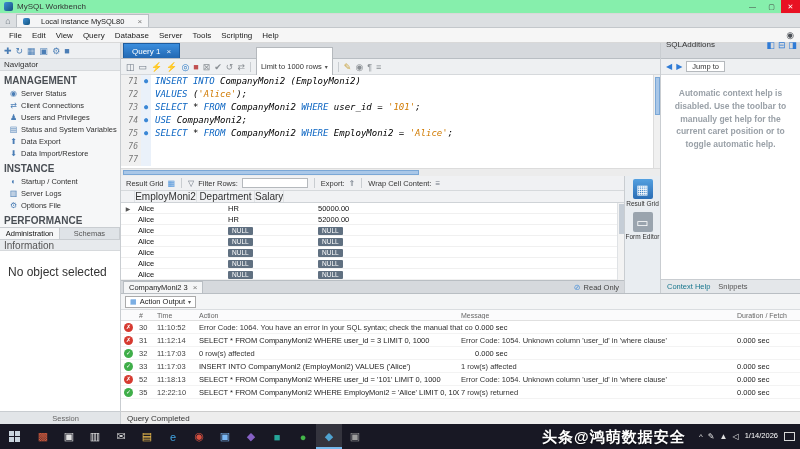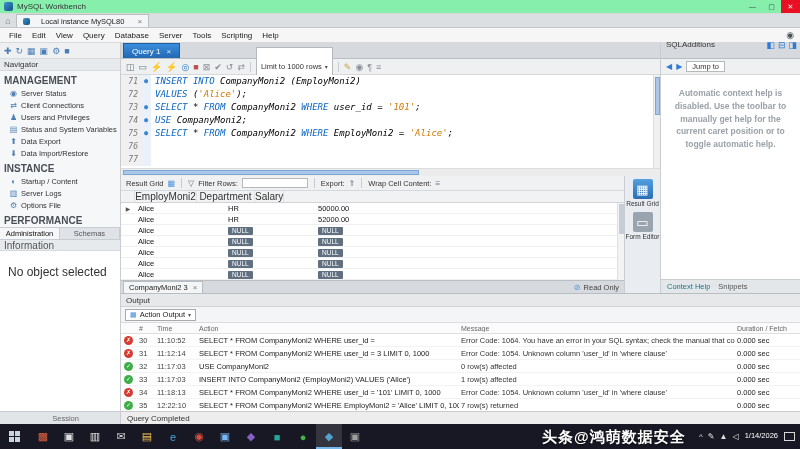--- a/index.html
+++ b/index.html
@@ -480,72 +480,69 @@
           </div>
           <div class="sqladd-body">Automatic context help is disabled. Use the toolbar to manually get help for the current caret position or to toggle automatic help.</div>
           <div class="sqladd-tabs">
             <span class="sa-tab active">Context Help</span>
             <span class="sa-tab">Snippets</span>
           </div>
         </div>
       </div>
 
       <div class="output">
-        <div class="output-title">Output</div>
         <div class="output-toolbar">
           <div class="action-select">
             <span class="as-ic">▦</span>
             <span>Action Output</span>
             <span class="as-arrow">▾</span>
           </div>
         </div>
         <div class="output-header">
           <span class="oh-ic"></span>
           <span class="o-num">#</span>
           <span class="o-time">Time</span>
           <span class="o-action">Action</span>
           <span class="o-msg">Message</span>
           <span class="o-dur">Duration / Fetch</span>
         </div>
         <div class="output-rows">
             <div class="o-row">
               <span class="o-status error">✗</span>
               <span class="o-num">30</span>
               <span class="o-time">11:10:52</span>
-              <span class="o-action">SELECT * FROM CompanyMoni2 WHERE user_id =</span>
               <span class="o-msg">Error Code: 1064. You have an error in your SQL syntax; check the manual that corresponds</span>
               <span class="o-dur">0.000 sec</span>
             </div>
             <div class="o-row">
               <span class="o-status error">✗</span>
               <span class="o-num">31</span>
               <span class="o-time">11:12:14</span>
               <span class="o-action">SELECT * FROM CompanyMoni2 WHERE user_id = 3 LIMIT 0, 1000</span>
               <span class="o-msg">Error Code: 1054. Unknown column 'user_id' in 'where clause'</span>
               <span class="o-dur">0.000 sec</span>
             </div>
             <div class="o-row">
               <span class="o-status ok">✓</span>
               <span class="o-num">32</span>
               <span class="o-time">11:17:03</span>
-              <span class="o-action">USE CompanyMoni2</span>
               <span class="o-msg">0 row(s) affected</span>
               <span class="o-dur">0.000 sec</span>
             </div>
             <div class="o-row">
               <span class="o-status ok">✓</span>
               <span class="o-num">33</span>
               <span class="o-time">11:17:03</span>
               <span class="o-action">INSERT INTO CompanyMoni2 (EmployMoni2) VALUES ('Alice')</span>
               <span class="o-msg">1 row(s) affected</span>
               <span class="o-dur">0.000 sec</span>
             </div>
             <div class="o-row">
               <span class="o-status error">✗</span>
-              <span class="o-num">34</span>
+              <span class="o-num">52</span>
               <span class="o-time">11:18:13</span>
               <span class="o-action">SELECT * FROM CompanyMoni2 WHERE user_id = '101' LIMIT 0, 1000</span>
               <span class="o-msg">Error Code: 1054. Unknown column 'user_id' in 'where clause'</span>
               <span class="o-dur">0.000 sec</span>
             </div>
             <div class="o-row">
               <span class="o-status ok">✓</span>
               <span class="o-num">35</span>
               <span class="o-time">12:22:10</span>
               <span class="o-action">SELECT * FROM CompanyMoni2 WHERE EmployMoni2 = 'Alice' LIMIT 0, 1000</span>

